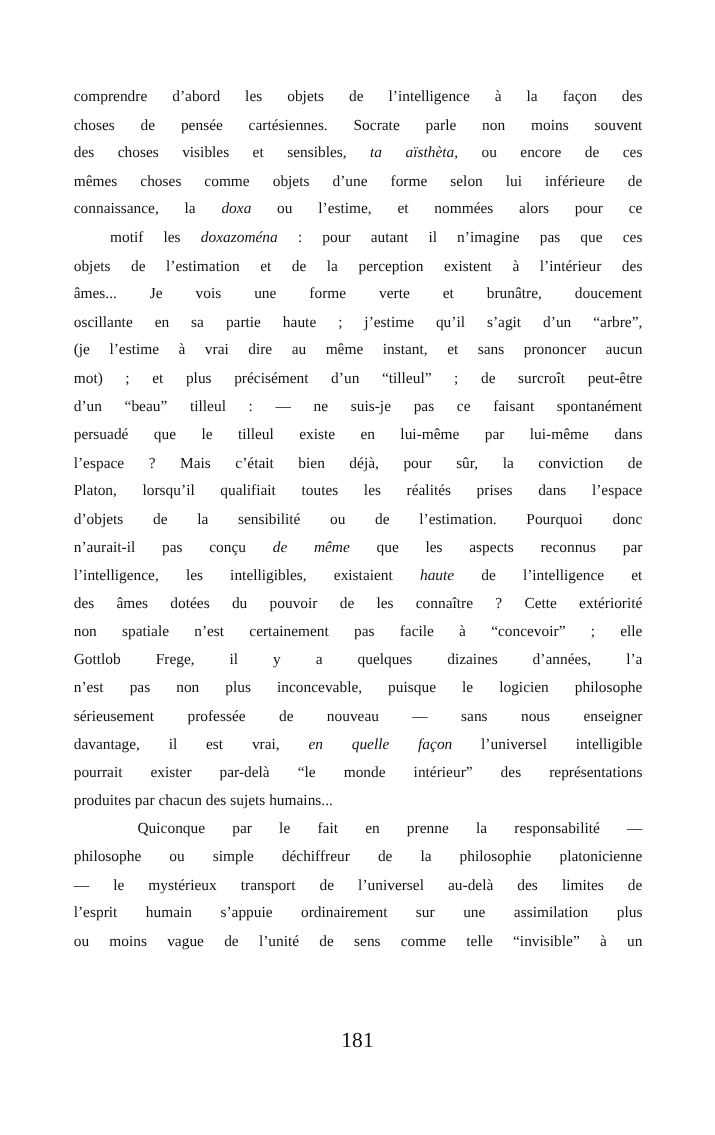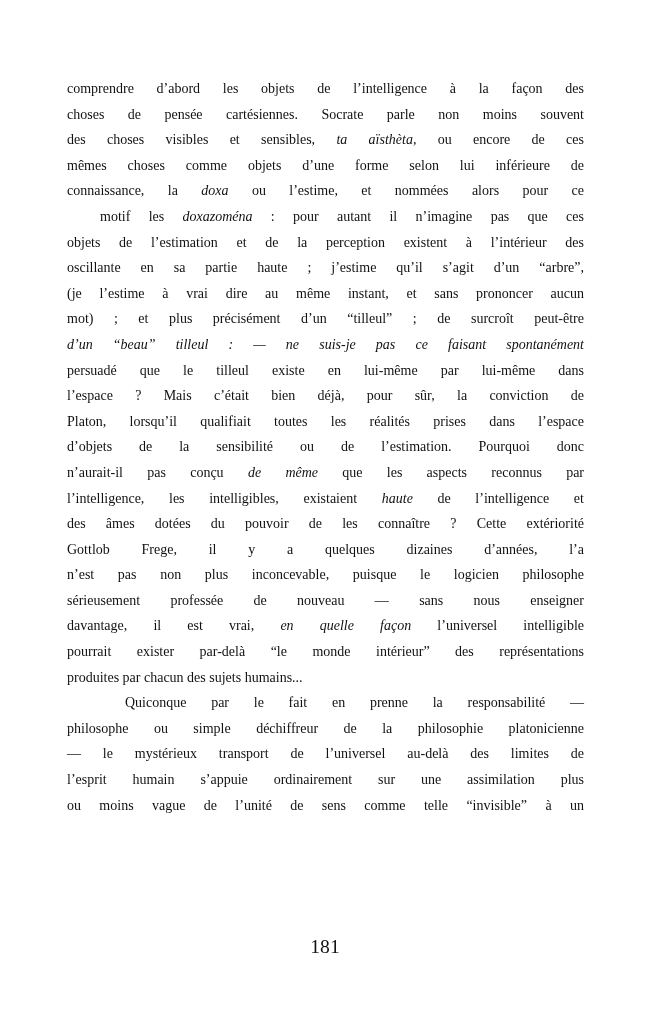--- a/index.html
+++ b/index.html
@@ -63,31 +63,33 @@
 <div class="page">
   <div class="text-block" id="text-block">
       <div>
         <div class="line" style="white-space: normal;"><span style="white-space: normal;">comprendre d’abord les objets de l’intelligence à la façon des</span></div>
         <div class="line" style="white-space: normal;"><span style="white-space: normal;">choses de pensée cartésiennes. Socrate parle non moins souvent</span></div>
         <div class="line" style="white-space: normal;"><span style="white-space: normal; font-family: Liberation Serif, serif;">des choses visibles et sensibles, </span><span class="it" style="white-space: normal;">ta aïsthèta,</span><span style="white-space: normal;"> ou encore de ces</span></div>
         <div class="line" style="white-space: normal;"><span style="white-space: normal;">mêmes choses comme objets d’une forme selon lui inférieure de</span></div>
         <div class="line" style="white-space: normal;"><span style="white-space: normal;">connaissance, la </span><span class="it" style="white-space: normal;">doxa</span><span style="white-space: normal;">  ou l’estime, et nommées alors pour ce</span></div>
         <div class="line" style="white-space: normal; margin-left: 33px;"><span style="white-space: normal;">motif les </span><span class="it" style="white-space: normal;">doxazoména</span><span style="white-space: normal;">  : pour autant il n’imagine pas que ces</span></div>
         <div class="line" style="white-space: normal;"><span style="white-space: normal;">objets de l’estimation et de la perception existent à l’intérieur des</span></div>
+        <div class="line" style="white-space: normal;"><span style="white-space: normal;">âmes... Je vois une forme verte et brunâtre, doucement</span></div>
         <div class="line" style="white-space: normal;"><span style="white-space: normal;">oscillante en sa partie haute ; j’estime qu’il s’agit d’un “arbre”,</span></div>
         <div class="line" style="white-space: normal;"><span style="white-space: normal;">(je l’estime à vrai dire au même instant, et sans prononcer aucun</span></div>
         <div class="line" style="white-space: normal;"><span style="white-space: normal;">mot) ; et plus précisément d’un “tilleul” ; de surcroît  peut-être</span></div>
-        <div class="line" style="white-space: normal; font-style: italic;"><span style="white-space: normal;">d’un “beau” tilleul : — ne suis-je pas ce faisant spontanément</span></div>
+        <div class="line" style="white-space: normal;"><span style="white-space: normal;">d’un “beau” tilleul : — ne suis-je pas ce faisant spontanément</span></div>
         <div class="line" style="white-space: normal;"><span style="white-space: normal;">persuadé que le tilleul existe en lui-même par lui-même dans</span></div>
         <div class="line" style="white-space: normal;"><span style="white-space: normal;">l’espace ? Mais c’était bien déjà, pour sûr, la conviction de</span></div>
         <div class="line" style="white-space: normal;"><span style="white-space: normal;">Platon, lorsqu’il qualifiait toutes les réalités prises dans l’espace</span></div>
         <div class="line" style="white-space: normal;"><span style="white-space: normal;">d’objets de la sensibilité ou de l’estimation. Pourquoi donc</span></div>
         <div class="line" style="white-space: normal;"><span style="white-space: normal;">n’aurait-il pas conçu </span><span class="it" style="white-space: normal;">de même</span><span style="white-space: normal;">  que les aspects reconnus par</span></div>
         <div class="line" style="white-space: normal;"><span style="white-space: normal;">l’intelligence, les intelligibles, existaient </span><span class="it" style="white-space: normal;">haute</span><span style="white-space: normal;">  de l’intelligence et</span></div>
         <div class="line" style="white-space: normal;"><span style="white-space: normal;">des âmes dotées du pouvoir de les connaître ? Cette extériorité</span></div>
+        <div class="line" style="white-space: normal;"><span style="white-space: normal;">non spatiale n’est certainement pas facile à “concevoir” ; elle</span></div>
         <div class="line" style="white-space: normal;"><span style="white-space: normal;">Gottlob Frege, il y a quelques dizaines d’années, l’a</span></div>
         <div class="line" style="white-space: normal;"><span style="white-space: normal;">n’est pas non plus inconcevable, puisque le logicien philosophe</span></div>
         <div class="line" style="white-space: normal;"><span style="white-space: normal;">sérieusement professée de nouveau — sans nous enseigner</span></div>
         <div class="line" style="white-space: normal;"><span style="white-space: normal;">davantage, il est vrai, </span><span class="it" style="white-space: normal;">en quelle façon</span><span style="white-space: normal;"> l’universel intelligible</span></div>
         <div class="line" style="white-space: normal;"><span style="white-space: normal;">pourrait exister par-delà “le monde intérieur” des représentations</span></div>
         <div class="line last" style="white-space: normal;"><span style="white-space: normal;">produites par chacun des sujets humains...</span></div>
       </div>
       <div>
         <div class="line indent" style="white-space: normal;"><span style="white-space: normal;">Quiconque par le fait en prenne la responsabilité —</span></div>
         <div class="line" style="white-space: normal;"><span style="white-space: normal;">philosophe ou simple déchiffreur de la philosophie platonicienne</span></div>

